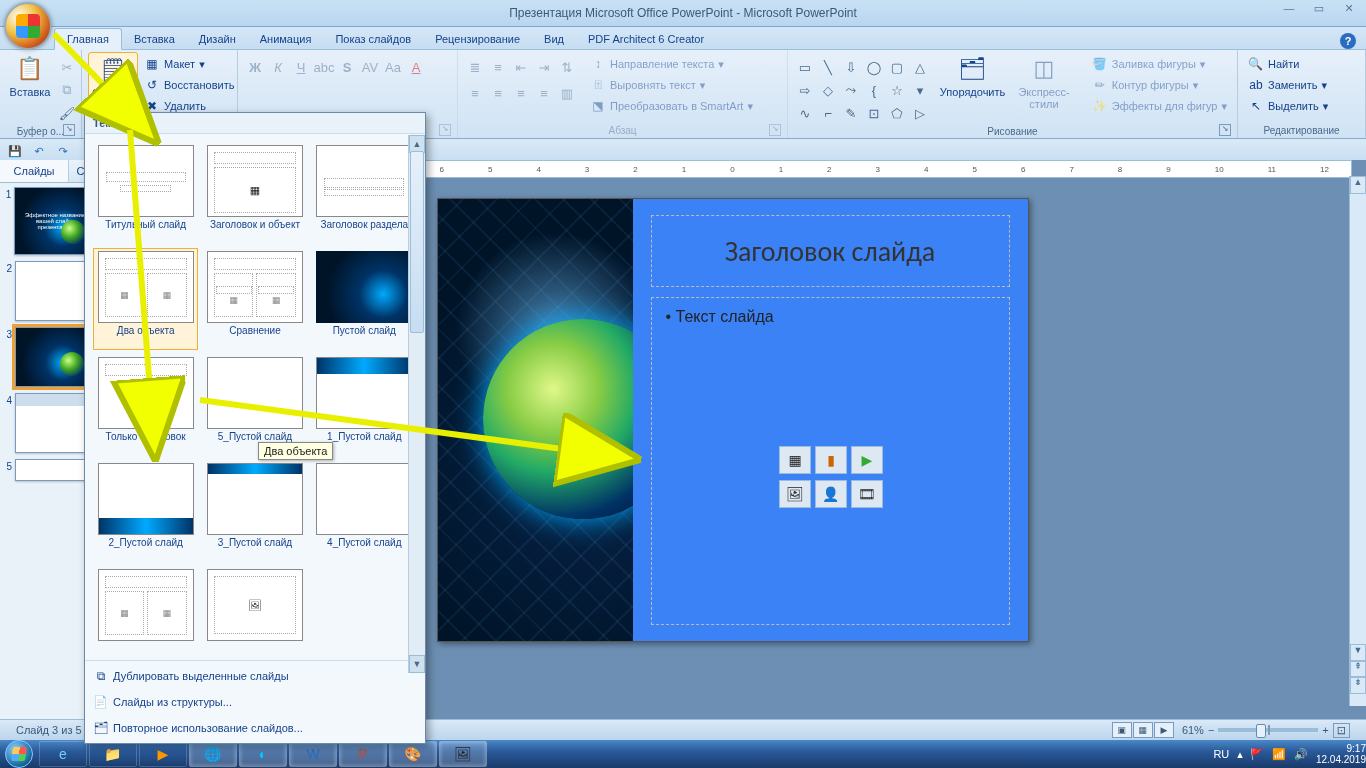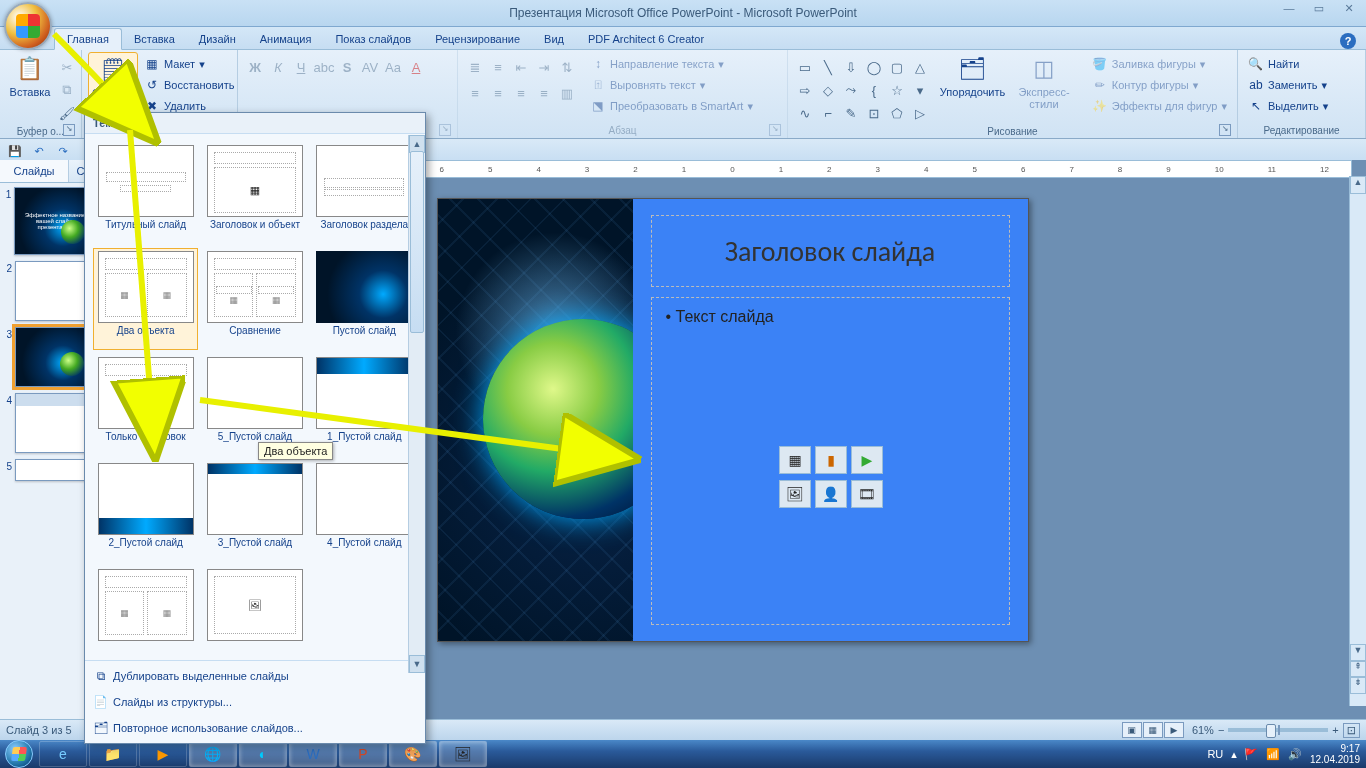--- a/index.html
+++ b/index.html
@@ -76,36 +76,36 @@
 .gt-line{border:1px dotted #aaa;margin:1px}
 .gal-footer{border-top:1px solid #c6ddf2;padding:2px 0}
 .gal-footer .small-btn{width:100%;padding:3px 8px}
 .gal-scroll{position:absolute;right:0;top:22px;bottom:70px;width:16px;background:#e2ecf5;border-left:1px solid #b5cde2}
 .gal-scroll .sbtn{height:16px;background:#cfe0ef;border:1px solid #9abdd8;display:flex;align-items:center;justify-content:center;font-size:9px;color:#4a6a8a}
 .gal-scroll .strack{position:absolute;top:16px;bottom:16px;left:0;right:0}
 .gal-scroll .sthumb{position:absolute;top:0;left:1px;right:1px;height:180px;background:linear-gradient(#e6f0fa,#c6ddf2);border:1px solid #9abdd8;border-radius:2px}
 
 .tooltip{position:absolute;background:#ffffe1;border:1px solid #888;padding:2px 5px;font-size:11px;z-index:200;box-shadow:1px 1px 3px rgba(0,0,0,.3)}
 
-.statusbar{position:absolute;left:0;right:0;bottom:28px;height:20px;background:linear-gradient(#d9e9f7,#bcd5ec);border-top:1px solid #9abdd8;display:flex;align-items:center;padding:0 6px;color:#3a5a7a;font-size:11px}
+.statusbar{position:absolute;left:0;right:0;bottom:28px;height:20px;background:linear-gradient(#d9e9f7,#bcd5ec);border-top:1px solid #9abdd8;display:flex;align-items:center;padding:0 16px;color:#3a5a7a;font-size:11px}
 .statusbar .spacer{flex:1}
 .view-btns{display:flex;gap:1px;margin-right:8px}
 .view-btns span{width:18px;height:14px;border:1px solid #7a9abf;background:#e6f0fa;display:flex;align-items:center;justify-content:center;font-size:9px}
 .zoom{display:flex;align-items:center;gap:4px}
 .zoom-track{width:100px;height:4px;background:#9abdd8;position:relative}
 .zoom-track::before{content:"";position:absolute;left:50%;top:-3px;width:2px;height:10px;background:#7a9abf}
 .zoom-thumb{position:absolute;top:-4px;width:8px;height:12px;background:#e6f0fa;border:1px solid #6a8aac;border-radius:2px}
 
 .taskbar{position:absolute;left:0;right:0;bottom:0;height:28px;background:linear-gradient(#4a88c8,#2a5a9a 40%,#1a3a6a);display:flex;align-items:center}
 .start{width:38px;height:28px;display:flex;align-items:center;justify-content:center}
 .start-orb{width:26px;height:26px;border-radius:50%;background:radial-gradient(circle at 35% 30%,#8cf,#27a 60%,#036);border:1px solid #8cf;display:flex;align-items:center;justify-content:center}
 .start-flag{width:14px;height:14px;background:conic-gradient(#f55 0 25%,#5c5 0 50%,#5af 0 75%,#fc5 0);transform:skewX(-8deg);border-radius:2px}
 .task-item{width:46px;height:24px;margin:0 1px;display:flex;align-items:center;justify-content:center;border:1px solid rgba(255,255,255,.2);border-radius:2px;font-size:14px}
 .task-item.active{background:rgba(255,255,255,.2);box-shadow:inset 0 0 4px rgba(255,255,255,.4)}
-.tray{margin-left:auto;display:flex;align-items:center;gap:8px;padding-right:6px;color:#fff;font-size:11px}
+.tray{margin-left:auto;display:flex;align-items:center;gap:8px;color:#fff;font-size:11px}
 .tray .clock{text-align:right;line-height:11px;font-size:10px}
 
 .arrow-svg{position:absolute;z-index:300;pointer-events:none}
 
 .gt-title{height:10px;border:1px dotted #aaa;margin-bottom:3px}
 .gt-body{height:44px;border:1px dotted #aaa}
 .gt-half{display:flex;gap:3px;height:44px}
 .gt-half>div{flex:1;border:1px dotted #aaa;display:flex;align-items:center;justify-content:center;font-size:9px;color:#888}
 .gt-dark{background:radial-gradient(circle at 70% 60%,#0af 0,#036 30%,#001428 70%);border:none!important}
 .gt-dark-strip{height:16px;background:linear-gradient(90deg,#036,#0af,#036);margin:-6px -6px 4px -6px}

